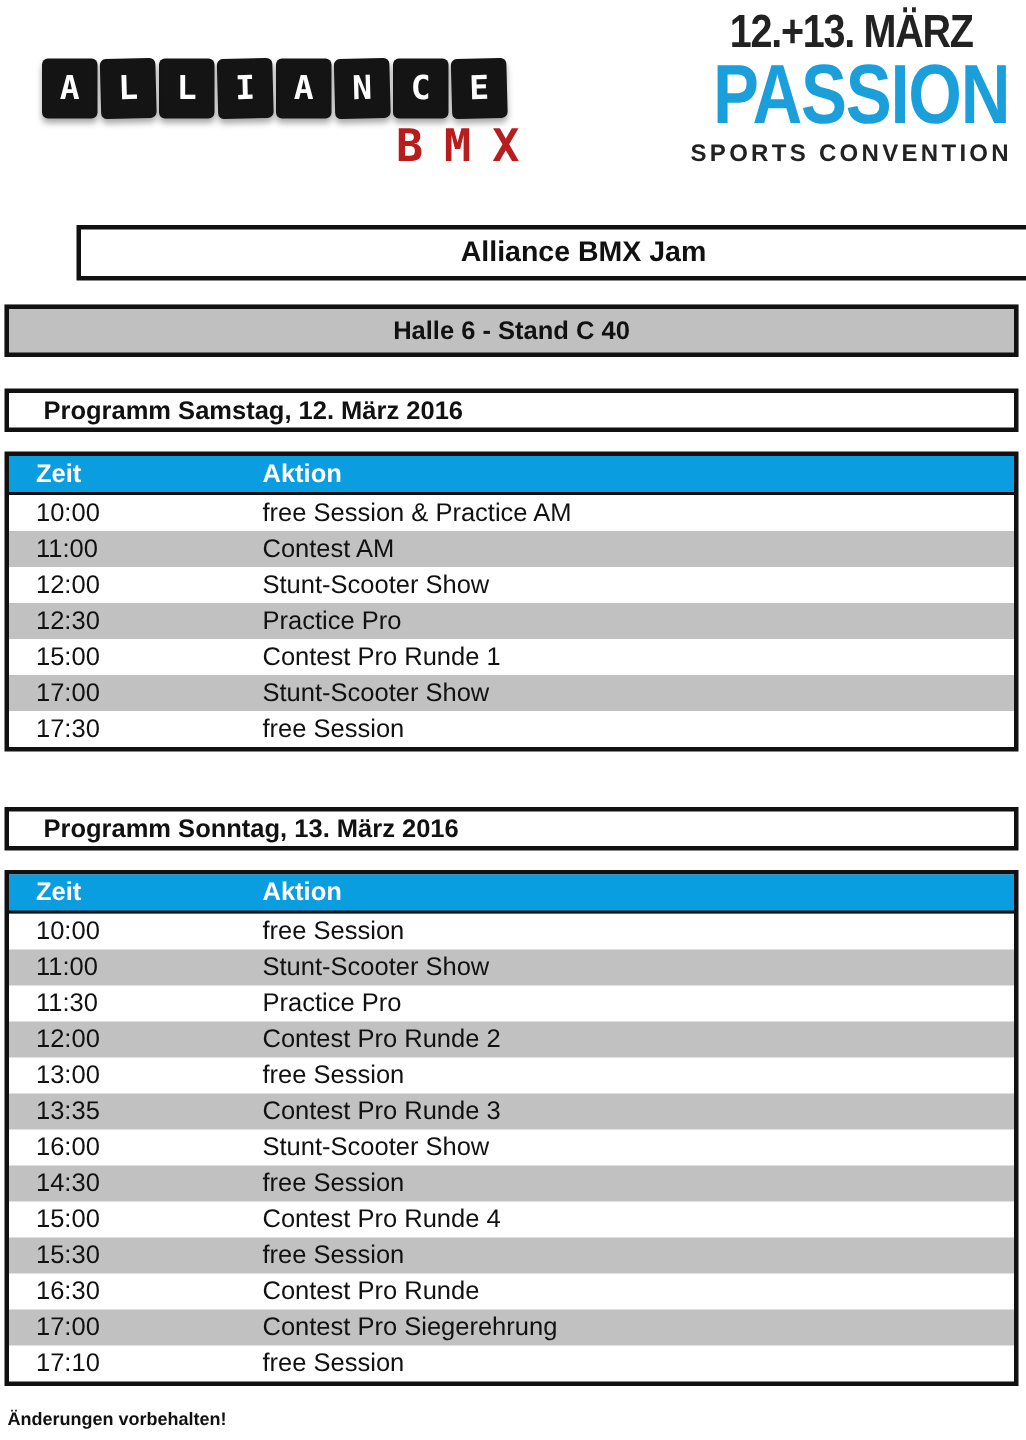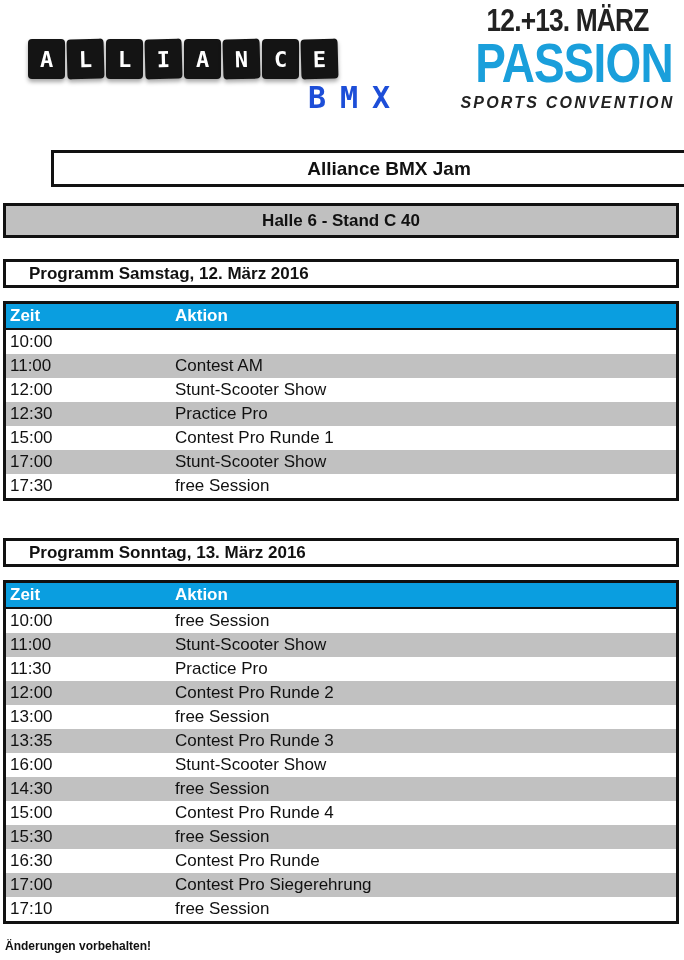--- a/index.html
+++ b/index.html
@@ -1,38 +1,38 @@
 <!DOCTYPE html>
 <html><head>
 <meta charset="utf-8">
 <style>
   html,body{margin:0;padding:0;background:#fff;}
   body{width:684px;height:960px;position:relative;overflow:hidden;font-family:"Liberation Sans",sans-serif;color:#111;}
   .logo-left{position:absolute;left:24px;top:22px;width:360px;height:100px;}
   .tiles{position:absolute;left:4px;top:17px;display:flex;gap:2px;}
   .tile{width:37px;height:40px;background:#141414;border-radius:4px;color:#fff;font-family:"DejaVu Sans Mono",monospace;font-size:22px;font-weight:bold;display:flex;align-items:center;justify-content:center;box-shadow:0 3px 4px rgba(0,0,0,.35);}
   .tile:nth-child(even){transform:rotate(-1.5deg);}
-  .bmx{position:absolute;left:240px;top:58px;font-family:"DejaVu Sans Mono",monospace;font-weight:bold;font-size:30px;letter-spacing:14px;color:#1d4ed8;margin-left:44px;}
+  .bmx{position:absolute;left:240px;top:58px;font-family:"DejaVu Sans Mono",monospace;font-weight:bold;font-size:30px;letter-spacing:14px;color:#b91c1c;}
   .logo-right{position:absolute;left:455px;top:4px;width:225px;height:120px;text-align:center;}
   .lr-date{font-family:"Liberation Sans",sans-serif;font-weight:bold;font-size:31px;color:#222;letter-spacing:-1px;line-height:34px;transform:scaleX(.85);}
   .lr-name{font-family:"Liberation Sans",sans-serif;font-weight:bold;font-size:56px;color:#1a9fdb;line-height:54px;letter-spacing:-1px;transform:scaleX(.82);margin-top:-2px;}
-  .lr-sub{font-family:"Liberation Sans",sans-serif;font-weight:bold;font-size:16px;color:#222;letter-spacing:2.2px;line-height:22px;margin-top:2px;font-style:italic;}
+  .lr-sub{font-family:"Liberation Sans",sans-serif;font-weight:bold;font-size:16px;color:#222;letter-spacing:2.2px;line-height:22px;margin-top:2px;}
   .box{position:absolute;left:3px;width:676px;border:3px solid #111;box-sizing:border-box;}
   .title-box{top:150px;height:37px;background:#fff;display:flex;align-items:center;justify-content:center;font-weight:bold;font-size:19px;margin-left:48px;}
   .hall-box{top:203px;height:35px;background:#c0c0c0;display:flex;align-items:center;justify-content:center;font-weight:bold;font-size:17px;}
   .day-box{height:29px;background:#fff;display:flex;align-items:center;padding-left:23px;font-weight:bold;font-size:17px;}
   .day1{top:259px;}
   .day2{top:538px;}
   .sched{position:absolute;left:3px;width:676px;border:3px solid #111;box-sizing:border-box;}
   .sched1{top:301px;}
   .sched2{top:580px;}
   .row{display:flex;height:24px;align-items:center;font-size:17px;}
   .row.head{background:#0a9ee0;color:#fff;font-weight:bold;border-bottom:2px solid #111;height:24px;}
   .row.alt{background:#c1c1c1;}
-  .c1{width:169px;padding-left:4px;box-sizing:border-box;}
+  .c1{width:169px;padding-left:18px;box-sizing:border-box;}
   .c2{flex:1;}
   .note{position:absolute;left:5px;top:939px;font-weight:bold;font-size:12px;}
 </style>
 </head>
 <body>
 
 <div class="logo-left">
   <div class="tiles">
     <div class="tile">A</div>
     <div class="tile">L</div>
@@ -56,20 +56,21 @@
 <div class="box hall-box">Halle 6 - Stand C 40</div>
 
 <div class="box day-box day1">Programm Samstag, 12. März 2016</div>
 <div class="sched sched1">
   <div class="row head">
     <div class="c1">Zeit</div>
     <div class="c2">Aktion</div>
   </div>
   <div class="row">
       <div class="c1">10:00</div>
+      <div class="c2">free Session &amp; Practice AM</div>
     </div>
   <div class="row alt">
       <div class="c1">11:00</div>
       <div class="c2">Contest AM</div>
     </div>
   <div class="row">
       <div class="c1">12:00</div>
       <div class="c2">Stunt-Scooter Show</div>
     </div>
   <div class="row alt">

